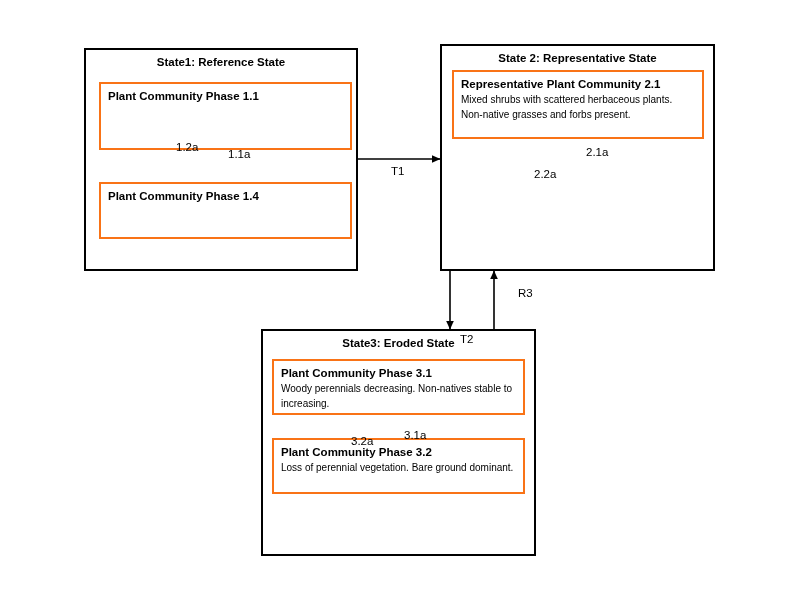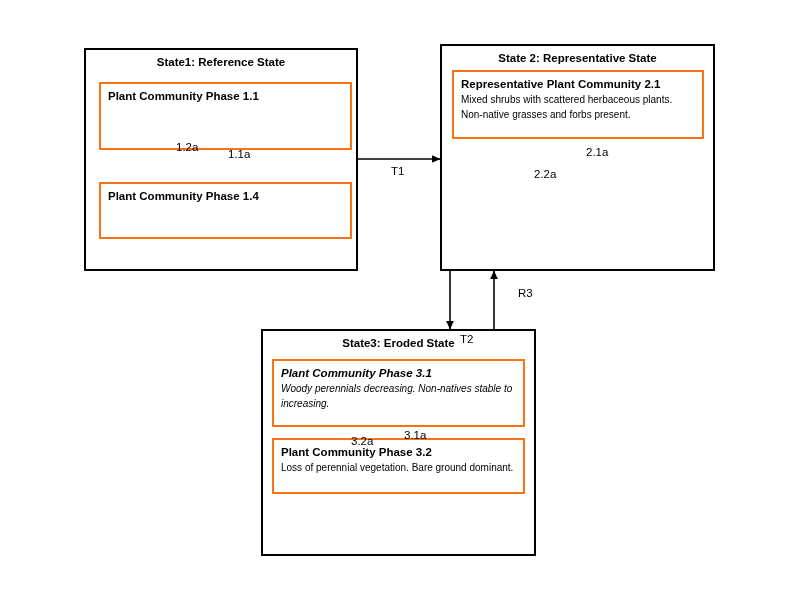--- a/index.html
+++ b/index.html
@@ -118,21 +118,21 @@
   </div>
 
 
   <div class="edge-label" style="left:534px; top:140px;margin-top:28px;">2.2a</div>
   <div class="edge-label" style="left:586px; top:146px;">2.1a</div>
 
   <div class="state-box" style="left:261px; top:329px; width:275px; height:227px;">
     <div class="state-title">State3: Eroded State</div>
   </div>
 
-  <div class="phase-box" style="left:272px; top:359px; width:253px; height:68px;font-style:italic;">
+  <div class="phase-box" style="left:272px; top:359px; width:253px; height:56px;">
     <div class="phase-title">Plant Community Phase 3.1</div>
     <div class="phase-text">Woody perennials decreasing. Non-natives stable to increasing.</div>
   </div>
 
   <div class="phase-box" style="left:272px; top:438px; width:253px; height:56px;">
     <div class="phase-title">Plant Community Phase 3.2</div>
     <div class="phase-text">Loss of perennial vegetation. Bare ground dominant.</div>
   </div>
 
   <div class="edge-label" style="left:351px; top:435px;">3.2a</div>

